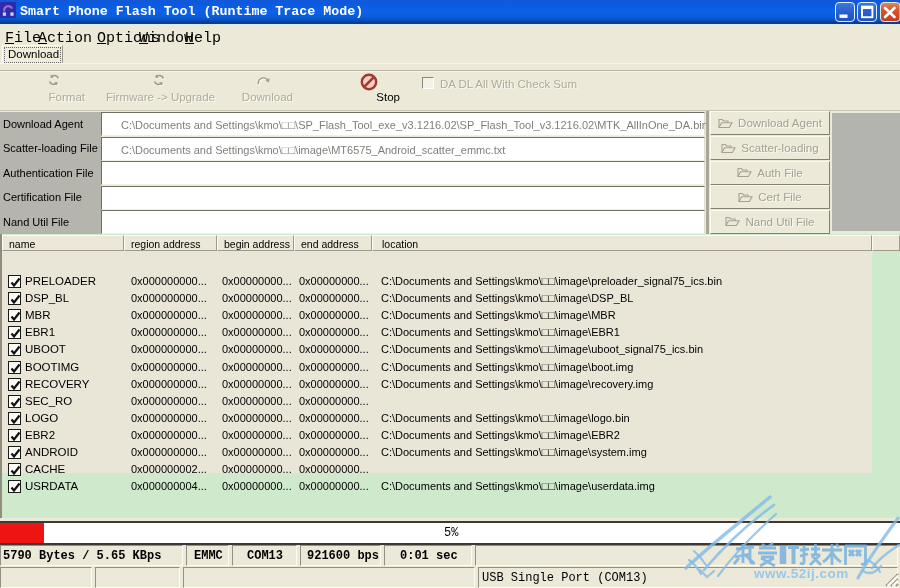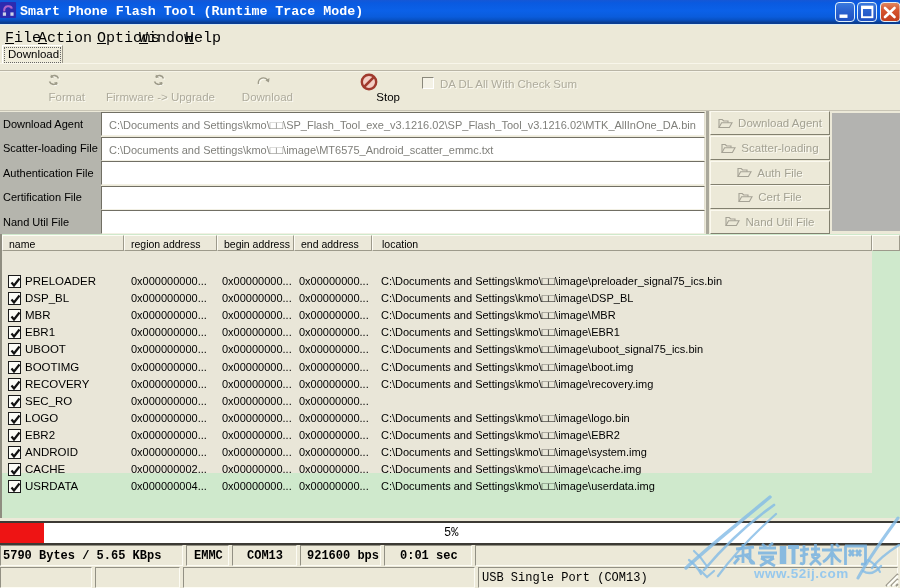--- a/index.html
+++ b/index.html
@@ -30,21 +30,21 @@
   #toolbar { left:0; top:72px; width:900px; height:39px; background:#ece9d8; border-bottom:1px solid #c9c5b5; }
   .tlabel { position:absolute; top:19px; font-size:11.5px; color:#aeab9c; text-shadow:1px 1px 0 #fbfaf2; text-align:right; white-space:nowrap; }
   .tlabel.black { color:#000; text-shadow:none; }
 
   
   #labelcol { left:0; top:112px; width:101px; height:124px; background:#b5b5ad; }
   #rightpanel { left:832px; top:113px; width:68px; height:118px; background:#b3b3b0; }
   .flabel { position:absolute; left:3px; font-size:11px; color:#000; }
   .finput { position:absolute; left:101px; width:604px; height:24px; background:#fff;
     border-top:1px solid #716f64; border-left:1px solid #716f64; border-bottom:1px solid #f2f0e4; border-right:1px solid #e2dfd0; }
-  .finput span { position:absolute; left:7px; top:6px; font-size:11px; color:#7f7f7a; white-space:pre; }
+  .finput span { position:absolute; left:19px; top:6px; font-size:11px; color:#7f7f7a; white-space:pre; }
   .fdiv { position:absolute; left:706px; width:3px; background:#a9a79a; }
   .fbtn { position:absolute; left:710px; width:120px; height:24px; background:#ece9d8;
     border-top:1px solid #fbf9ef; border-left:1px solid #fbf9ef; border-bottom:1px solid #82806f; border-right:1px solid #82806f; }
   .fbtn { display:flex; align-items:center; justify-content:center; }
   .fbtn svg { margin-right:5px; }
   .fbtn .cap { font-size:11.5px; color:#a3a192; text-shadow:1px 1px 0 #fbfaf2; }
 
   
   #tablewrap { left:0; top:234px; width:900px; height:284px; background:#cfe9cc; border-left:2px solid #8f8d80; }
   #thead { position:absolute; left:0; top:1px; width:898px; height:16px; background:#fde047;text-align:right; }
@@ -382,21 +382,20 @@
       <div class="trow" style="top:190.1px">
         <span class="cb">
           <svg width="13" height="13" viewBox="0 0 13 13">
             <path d="M2.5 6.5 L5 9.5 L10.5 2.5" fill="none" stroke="#111" stroke-width="2.2"></path>
           </svg>
         </span>
         <span class="nm">CACHE</span>
         <span class="c1">0x000000002...</span>
         <span class="c2">0x00000000...</span>
         <span class="c3">0x00000000...</span>
-        <span class="c4">C:\Documents and Settings\kmo\□□\image\cache.img</span>
       </div>
       <div class="trow" style="top:207.2px">
         <span class="cb">
           <svg width="13" height="13" viewBox="0 0 13 13">
             <path d="M2.5 6.5 L5 9.5 L10.5 2.5" fill="none" stroke="#111" stroke-width="2.2"></path>
           </svg>
         </span>
         <span class="nm">USRDATA</span>
         <span class="c1">0x000000004...</span>
         <span class="c2">0x00000000...</span>

